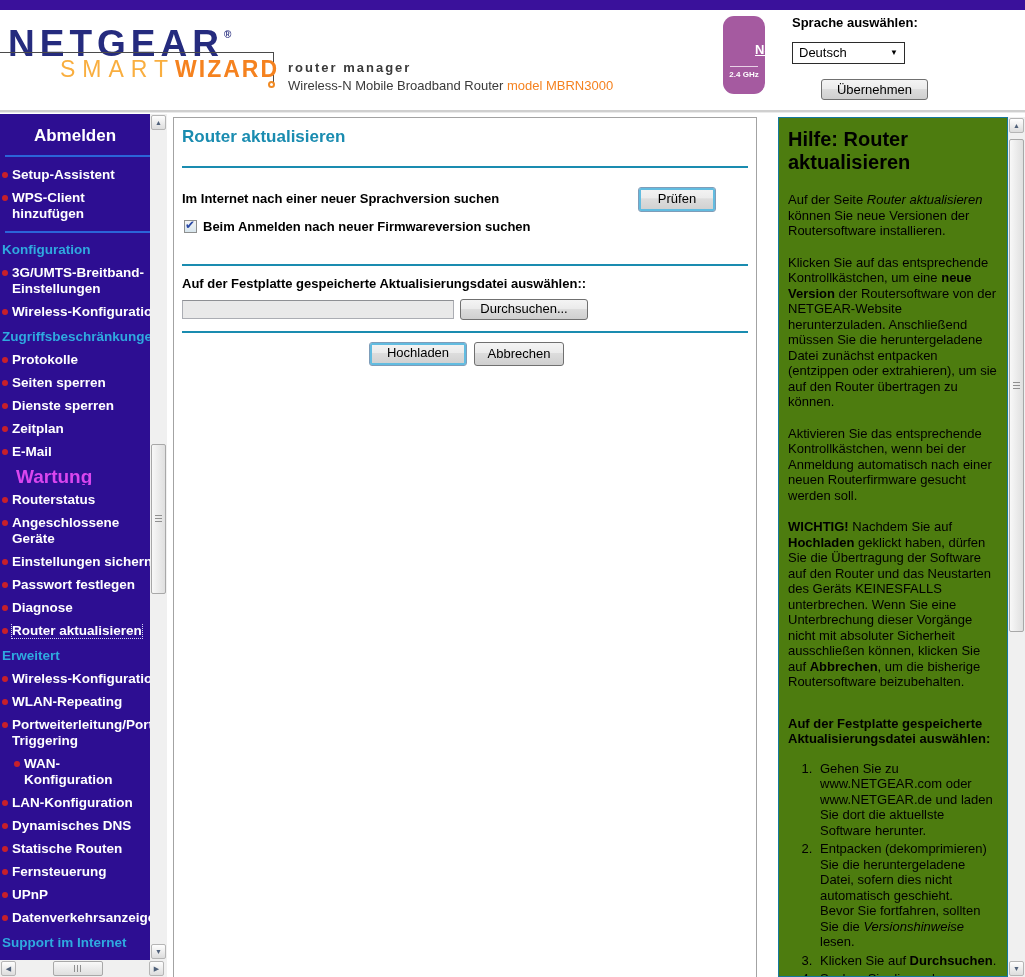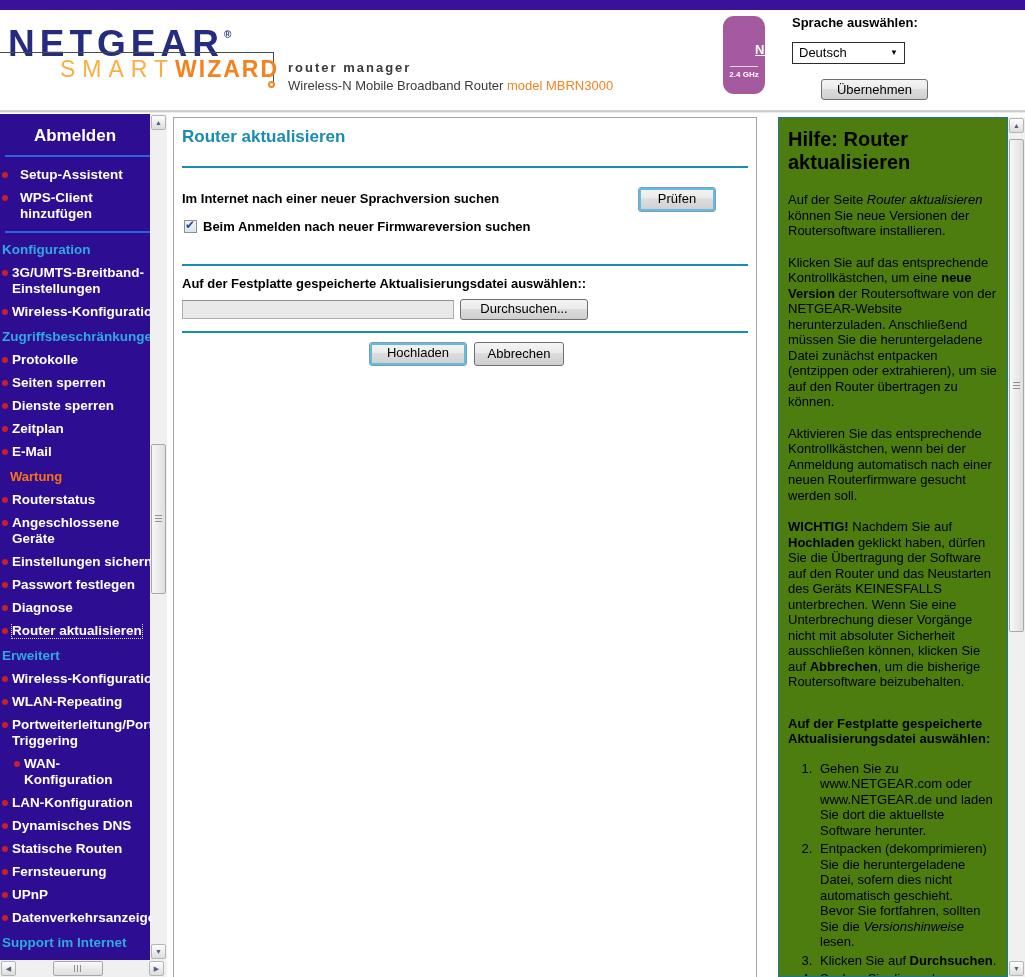--- a/index.html
+++ b/index.html
@@ -38,21 +38,21 @@
   #apply-btn { position:absolute; left:821px; top:69px; width:107px; height:21px; line-height:19px; }
   #header-rule { position:absolute; left:0; top:110px; width:1025px; height:3px; background:#CFCFCF;
     border-bottom:1px solid #EAEAEA; }
   
   #sidebar { position:absolute; left:0; top:114px; width:150px; height:863px; background:#2D0E92;
     overflow:hidden; color:#FFF; }
   #logout { display:block; margin-top:12px; text-align:center; font-size:17px; font-weight:bold;
     color:#FFF; cursor:pointer; }
   .side-divider { margin:9px 0 0 5px; width:145px; height:2px; background:#2B64D9; }
   #nav { list-style:none; margin-top:10px; width:150px; }
-  #nav li { position:relative; margin:7px 0; padding-left:20px; font-size:13.5px; font-weight:bold;
+  #nav li { position:relative; margin:7px 0; padding-left:12px; font-size:13.5px; font-weight:bold;
     line-height:16px; overflow:hidden; cursor:pointer; }
   .bullet { position:absolute; left:2px; top:5px; width:6px; height:6px; border-radius:50%;
     background:#C8202A; }
   .nav-active .nav-label { outline:1px dotted #D8D8F0; }
   
   .sb-track-v { position:absolute; width:17px; background:#F0F0F0; }
   .sb-track-h { position:absolute; height:17px; background:#F0F0F0; }
   .sb-btn { position:absolute; width:15px; height:15px; border:1px solid #B5B5B5; border-radius:2px;
     background:linear-gradient(#FEFEFE,#DDDDDD); color:#50617A; font-size:7px; text-align:center;
     line-height:14px; cursor:pointer; }
@@ -131,21 +131,21 @@
   <ul id="nav2" style="list-style:none;width:150px;margin-top:4px;">
     <li class="section" style="position:relative;margin:9px 0 5px;padding-left:2px;font-size:13.5px;font-weight:bold;line-height:16px;color:#2FA9DF;overflow:hidden;"><span>Konfiguration</span></li>
     <li style="position:relative;margin:7px 0;padding-left:12px;font-size:13.5px;font-weight:bold;line-height:16px;overflow:hidden;cursor:pointer;"><span class="bullet"></span><span class="nav-label">3G/UMTS-Breitband-Einstellungen</span></li>
     <li class="nowrap" style="position:relative;margin:7px 0;padding-left:12px;font-size:13.5px;font-weight:bold;line-height:16px;overflow:hidden;white-space:nowrap;cursor:pointer;"><span class="bullet"></span><span class="nav-label">Wireless-Konfiguration</span></li>
     <li class="section" style="position:relative;margin:9px 0 5px;padding-left:2px;font-size:13.5px;font-weight:bold;line-height:16px;color:#2FA9DF;overflow:hidden;white-space:nowrap;"><span>Zugriffsbeschränkungen</span></li>
     <li style="position:relative;margin:7px 0;padding-left:12px;font-size:13.5px;font-weight:bold;line-height:16px;overflow:hidden;cursor:pointer;"><span class="bullet"></span><span class="nav-label">Protokolle</span></li>
     <li style="position:relative;margin:7px 0;padding-left:12px;font-size:13.5px;font-weight:bold;line-height:16px;overflow:hidden;cursor:pointer;"><span class="bullet"></span><span class="nav-label">Seiten sperren</span></li>
     <li style="position:relative;margin:7px 0;padding-left:12px;font-size:13.5px;font-weight:bold;line-height:16px;overflow:hidden;cursor:pointer;"><span class="bullet"></span><span class="nav-label">Dienste sperren</span></li>
     <li style="position:relative;margin:7px 0;padding-left:12px;font-size:13.5px;font-weight:bold;line-height:16px;overflow:hidden;cursor:pointer;"><span class="bullet"></span><span class="nav-label">Zeitplan</span></li>
     <li style="position:relative;margin:7px 0;padding-left:12px;font-size:13.5px;font-weight:bold;line-height:16px;overflow:hidden;cursor:pointer;"><span class="bullet"></span><span class="nav-label">E-Mail</span></li>
-    <li class="section" style="position:relative;margin:9px 0 5px;padding-left:10px;font-size:13px;font-weight:bold;line-height:16px;color:#f97316;overflow:hidden;"><span>Wartung</span></li>
+    <li class="section" style="position:relative;margin:9px 0 5px;padding-left:16px;font-size:19px;font-weight:bold;line-height:16px;color:#d946ef;overflow:hidden;"><span>Wartung</span></li>
     <li style="position:relative;margin:7px 0;padding-left:12px;font-size:13.5px;font-weight:bold;line-height:16px;overflow:hidden;cursor:pointer;"><span class="bullet"></span><span class="nav-label">Routerstatus</span></li>
     <li style="position:relative;margin:7px 0;padding-left:12px;font-size:13.5px;font-weight:bold;line-height:16px;overflow:hidden;cursor:pointer;"><span class="bullet"></span><span class="nav-label">Angeschlossene Geräte</span></li>
     <li style="position:relative;margin:7px 0;padding-left:12px;font-size:13.5px;font-weight:bold;line-height:16px;overflow:hidden;white-space:nowrap;cursor:pointer;"><span class="bullet"></span><span class="nav-label">Einstellungen sichern</span></li>
     <li style="position:relative;margin:7px 0;padding-left:12px;font-size:13.5px;font-weight:bold;line-height:16px;overflow:hidden;cursor:pointer;"><span class="bullet"></span><span class="nav-label">Passwort festlegen</span></li>
     <li style="position:relative;margin:7px 0;padding-left:12px;font-size:13.5px;font-weight:bold;line-height:16px;overflow:hidden;cursor:pointer;"><span class="bullet"></span><span class="nav-label">Diagnose</span></li>
     <li class="nav-active" style="position:relative;margin:7px 0;padding-left:12px;font-size:13.5px;font-weight:bold;line-height:16px;overflow:hidden;white-space:nowrap;cursor:pointer;"><span class="bullet"></span><span class="nav-label">Router aktualisieren</span></li>
     <li class="section" style="position:relative;margin:9px 0 5px;padding-left:2px;font-size:13.5px;font-weight:bold;line-height:16px;color:#2FA9DF;overflow:hidden;"><span>Erweitert</span></li>
     <li style="position:relative;margin:7px 0;padding-left:12px;font-size:13.5px;font-weight:bold;line-height:16px;overflow:hidden;white-space:nowrap;cursor:pointer;"><span class="bullet"></span><span class="nav-label">Wireless-Konfiguration</span></li>
     <li style="position:relative;margin:7px 0;padding-left:12px;font-size:13.5px;font-weight:bold;line-height:16px;overflow:hidden;cursor:pointer;"><span class="bullet"></span><span class="nav-label">WLAN-Repeating</span></li>
     <li style="position:relative;margin:7px 0;padding-left:12px;font-size:13.5px;font-weight:bold;line-height:16px;overflow:hidden;cursor:pointer;"><span class="bullet"></span><span class="nav-label">Portweiterleitung/Port-Triggering</span></li>

